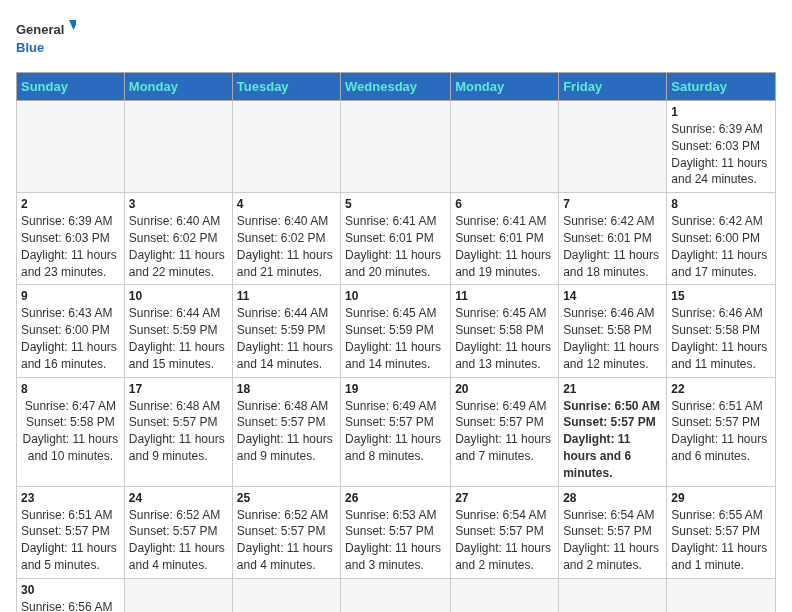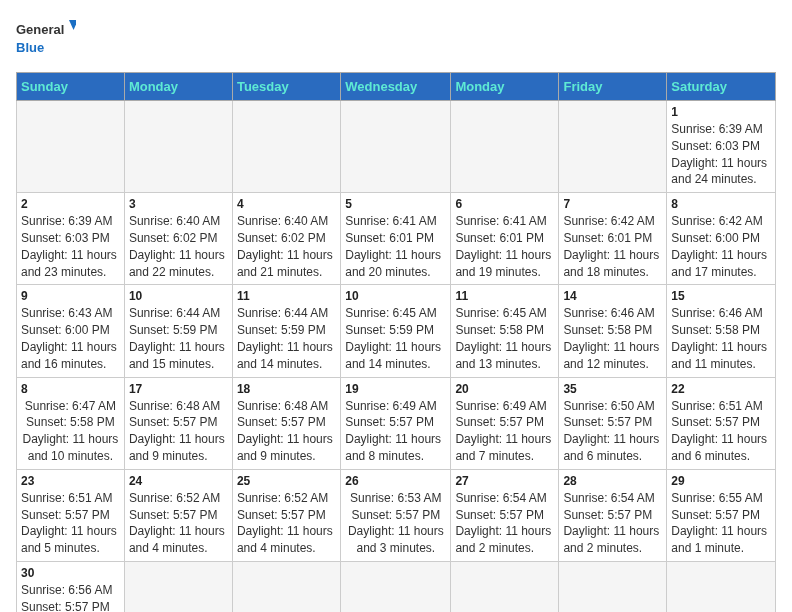--- a/index.html
+++ b/index.html
@@ -228,22 +228,22 @@
 Sunset: 5:57 PM
 Daylight: 11 hours and 8 minutes.</div>
         </td>
         <td>
           <span class="day-num">20</span>
           <div class="day-info" style="white-space: pre-line;">Sunrise: 6:49 AM
 Sunset: 5:57 PM
 Daylight: 11 hours and 7 minutes.</div>
         </td>
         <td>
-          <span class="day-num">35</span>
-          <div class="day-info" style="white-space: pre-line;">Sunrise: 6:50 AM
+          <span class="day-num">21</span>
+          <div class="day-info" style="white-space: pre-line; font-weight: bold;">Sunrise: 6:50 AM
 Sunset: 5:57 PM
 Daylight: 11 hours and 6 minutes.</div>
         </td>
         <td>
           <span class="day-num">22</span>
           <div class="day-info" style="white-space: pre-line;">Sunrise: 6:51 AM
 Sunset: 5:57 PM
 Daylight: 11 hours and 6 minutes.</div>
         </td>
       </tr>
@@ -261,21 +261,21 @@
 Daylight: 11 hours and 4 minutes.</div>
         </td>
         <td>
           <span class="day-num">25</span>
           <div class="day-info" style="white-space: pre-line;">Sunrise: 6:52 AM
 Sunset: 5:57 PM
 Daylight: 11 hours and 4 minutes.</div>
         </td>
         <td>
           <span class="day-num">26</span>
-          <div class="day-info" style="white-space: pre-line; text-align: center;">Sunrise: 6:53 AM
+          <div class="day-info" style="white-space: pre-line;">Sunrise: 6:53 AM
 Sunset: 5:57 PM
 Daylight: 11 hours and 3 minutes.</div>
         </td>
         <td>
           <span class="day-num">27</span>
           <div class="day-info" style="white-space: pre-line;">Sunrise: 6:54 AM
 Sunset: 5:57 PM
 Daylight: 11 hours and 2 minutes.</div>
         </td>
         <td>

